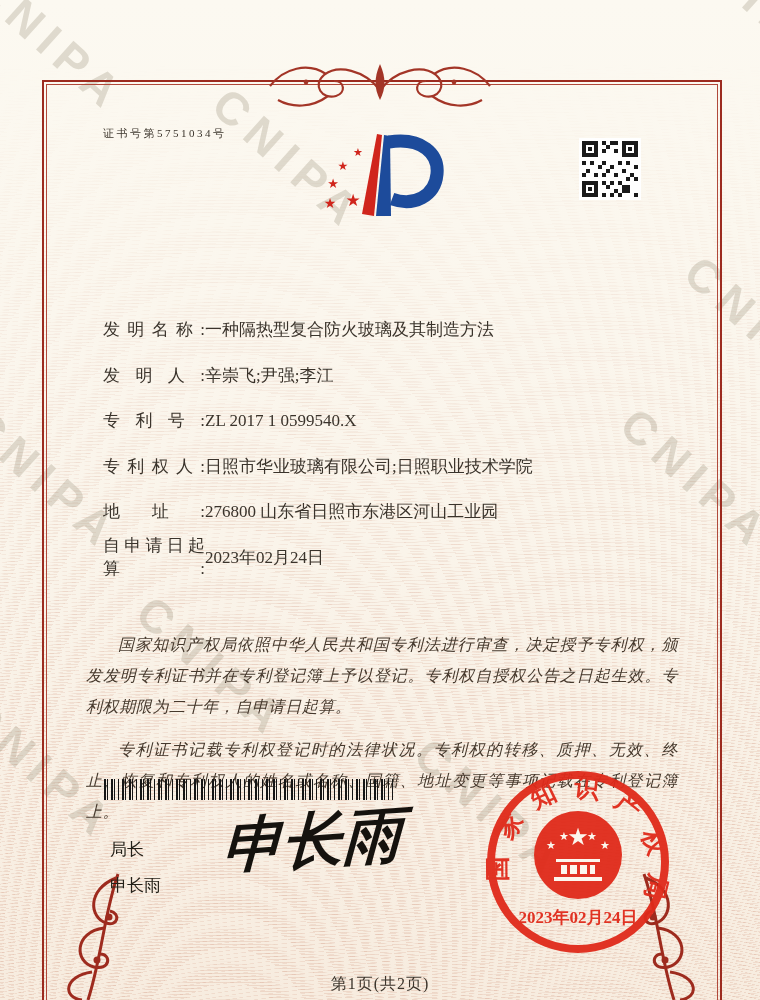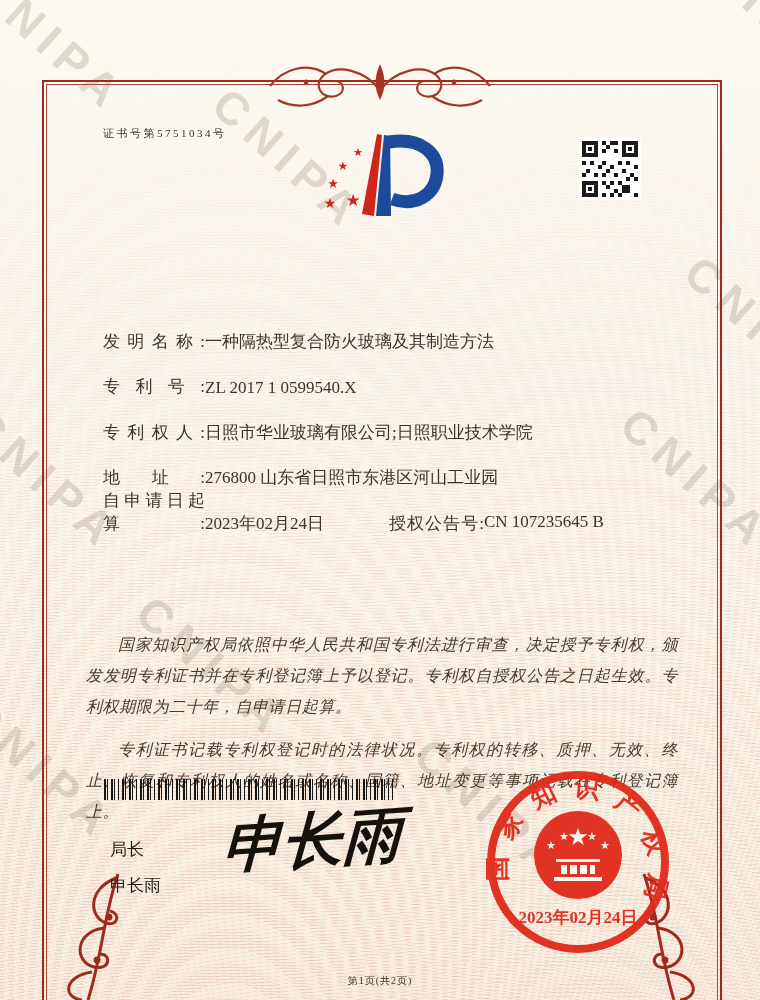--- a/index.html
+++ b/index.html
@@ -24,21 +24,21 @@
          border:2.5px solid #9c2b1f;}
   .frame-inner{position:absolute;inset:2px;border:1px solid #b0493a;}
   
   .cert-no{position:absolute;left:103px;top:126px;font-size:11px;color:#3a332a;letter-spacing:2.5px;}
   .logo{position:absolute;left:322px;top:132px;}
   .qr{position:absolute;left:579px;top:138px;}
   .title{position:absolute;left:0;top:222px;width:760px;text-align:center;
          font-size:37px;font-weight:bold;color:#2b2620;letter-spacing:15px;text-indent:15px;}
   
   .fields{position:absolute;left:103px;top:307px;width:560px;}
-  .field-row{height:45.5px;display:flex;align-items:flex-end;font-size:17px;color:#3a332b;}
+  .field-row{height:45.5px;display:flex;align-items:center;font-size:17px;color:#3a332b;}
   .f-label{display:inline-block;width:102px;text-align:justify;text-align-last:justify;flex:none;}
   .f-value{white-space:nowrap;}
   .f-group2{display:flex;margin-left:65px;}
   
   .paras{position:absolute;left:86px;top:629px;width:592px;
          font-size:16px;line-height:31px;color:#46392d;font-style:italic;
          letter-spacing:.6px;text-align:justify;}
   .paras p{margin:0 0 12px 0;text-indent:2em;}
   
   .barcode{position:absolute;left:104px;top:779px;width:289px;height:21px;
@@ -53,21 +53,21 @@
            font-family:"Liberation Sans","DejaVu Sans",sans-serif;
            font-size:17px;color:#232018;}
   .officer div{margin-bottom:13px;}
   .signature{position:absolute;left:222px;top:800px;width:210px;height:100px;
              font-size:60px;color:#15120e;font-style:italic;font-weight:600;
              transform:rotate(-4deg) skewX(-6deg);white-space:nowrap;}
   
   .seal{position:absolute;left:483px;top:767px;width:190px;height:190px;opacity:.95;}
   
   .footer{position:absolute;left:0;top:974px;width:760px;text-align:center;
-          font-size:10px;color:#3c352c;letter-spacing:1px;}
+          font-size:16px;color:#3c352c;letter-spacing:1px;}
   .orn{position:absolute;pointer-events:none;}
 </style>
 </head>
 <body>
 
 <div class="page">
   <div class="waves"></div>
 
   <div class="wm" style="left:-42px;top:14px">CNIPA</div>
   <div class="wm" style="left:664px;top:-28px">CNIPA</div>
@@ -154,38 +154,38 @@
     </g>
   </svg>
 
 
   <div class="fields">
     <div class="field-row">
       <span class="f-label">发明名称:</span>
       <span class="f-value">一种隔热型复合防火玻璃及其制造方法</span>
     </div>
     <div class="field-row">
+      <span class="f-label">发明人:</span>
+      <span class="f-value">辛崇飞;尹强;李江</span>
+    </div>
+    <div class="field-row">
       <span class="f-label">专利号:</span>
       <span class="f-value">ZL 2017 1 0599540.X</span>
     </div>
     <div class="field-row">
       <span class="f-label">专利权人:</span>
       <span class="f-value">日照市华业玻璃有限公司;日照职业技术学院</span>
     </div>
     <div class="field-row">
       <span class="f-label">地址:</span>
       <span class="f-value">276800 山东省日照市东港区河山工业园</span>
     </div>
     <div class="field-row">
       <span class="f-label">自申请日起算:</span>
       <span class="f-value">2023年02月24日</span>
-      <span class="f-group2">
-        <span class="f-label" style="width:95px">授权公告号:</span>
-        <span class="f-value">CN 107235645 B</span>
-      </span>
     </div>
   </div>
 
   <div class="paras">
     <p>国家知识产权局依照中华人民共和国专利法进行审查，决定授予专利权，颁发发明专利证书并在专利登记簿上予以登记。专利权自授权公告之日起生效。专利权期限为二十年，自申请日起算。</p>
     <p>专利证书记载专利权登记时的法律状况。专利权的转移、质押、无效、终止、恢复和专利权人的姓名或名称、国籍、地址变更等事项记载在专利登记簿上。</p>
   </div>
 
   <div class="barcode"></div>
 

